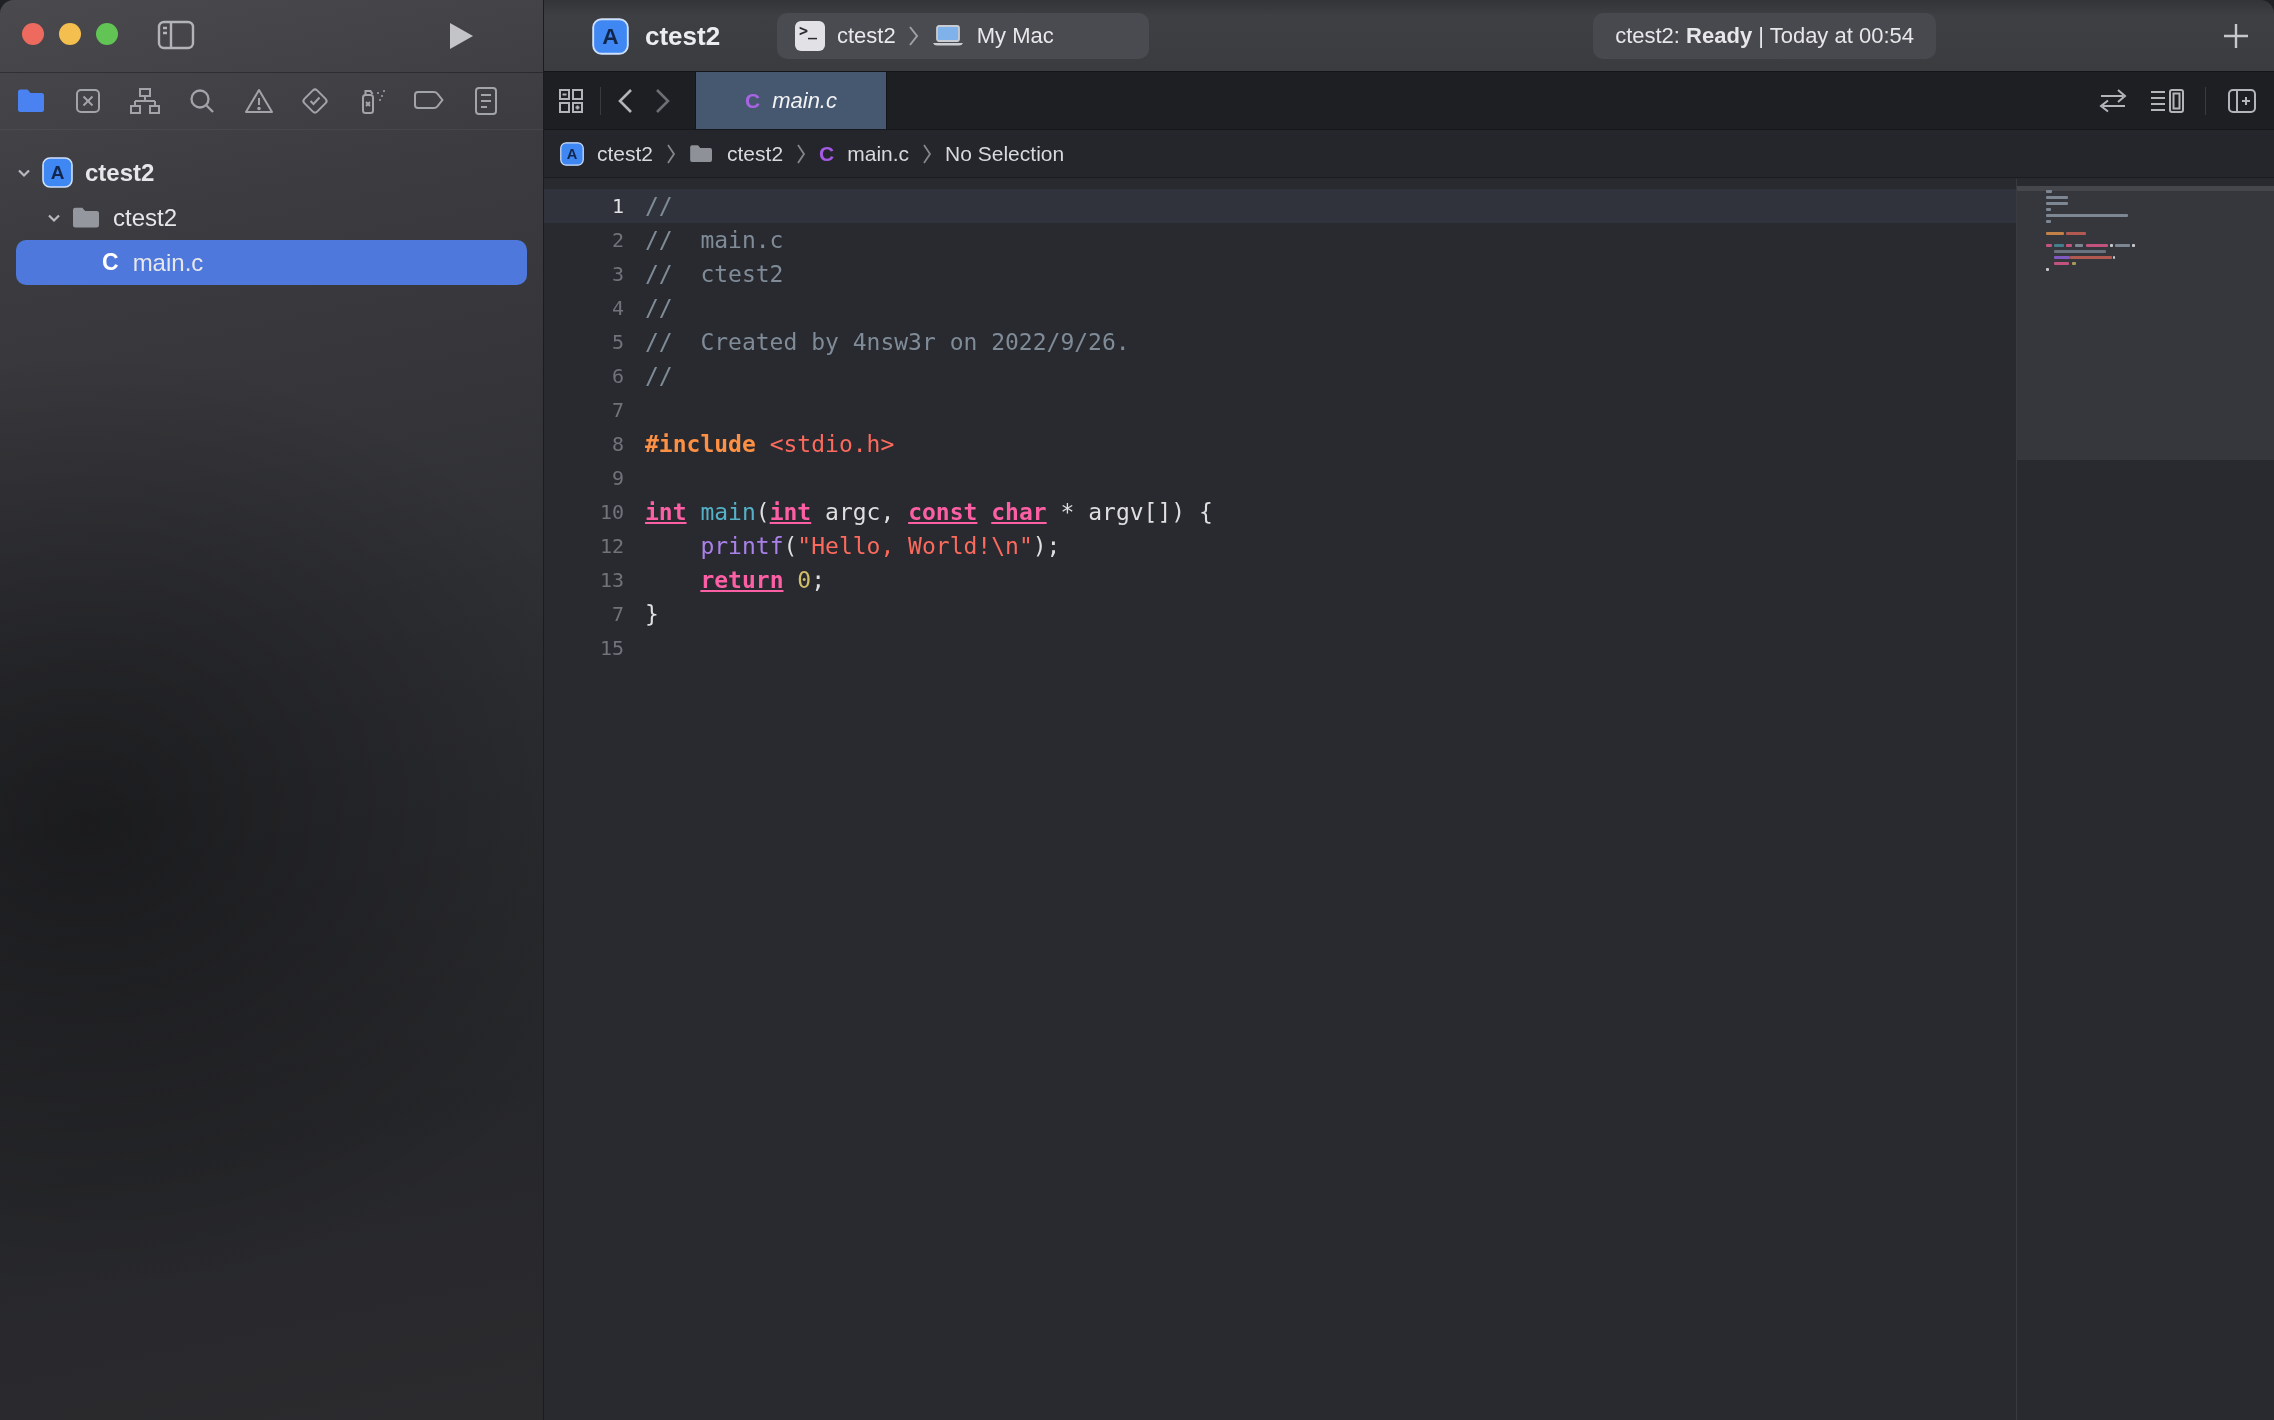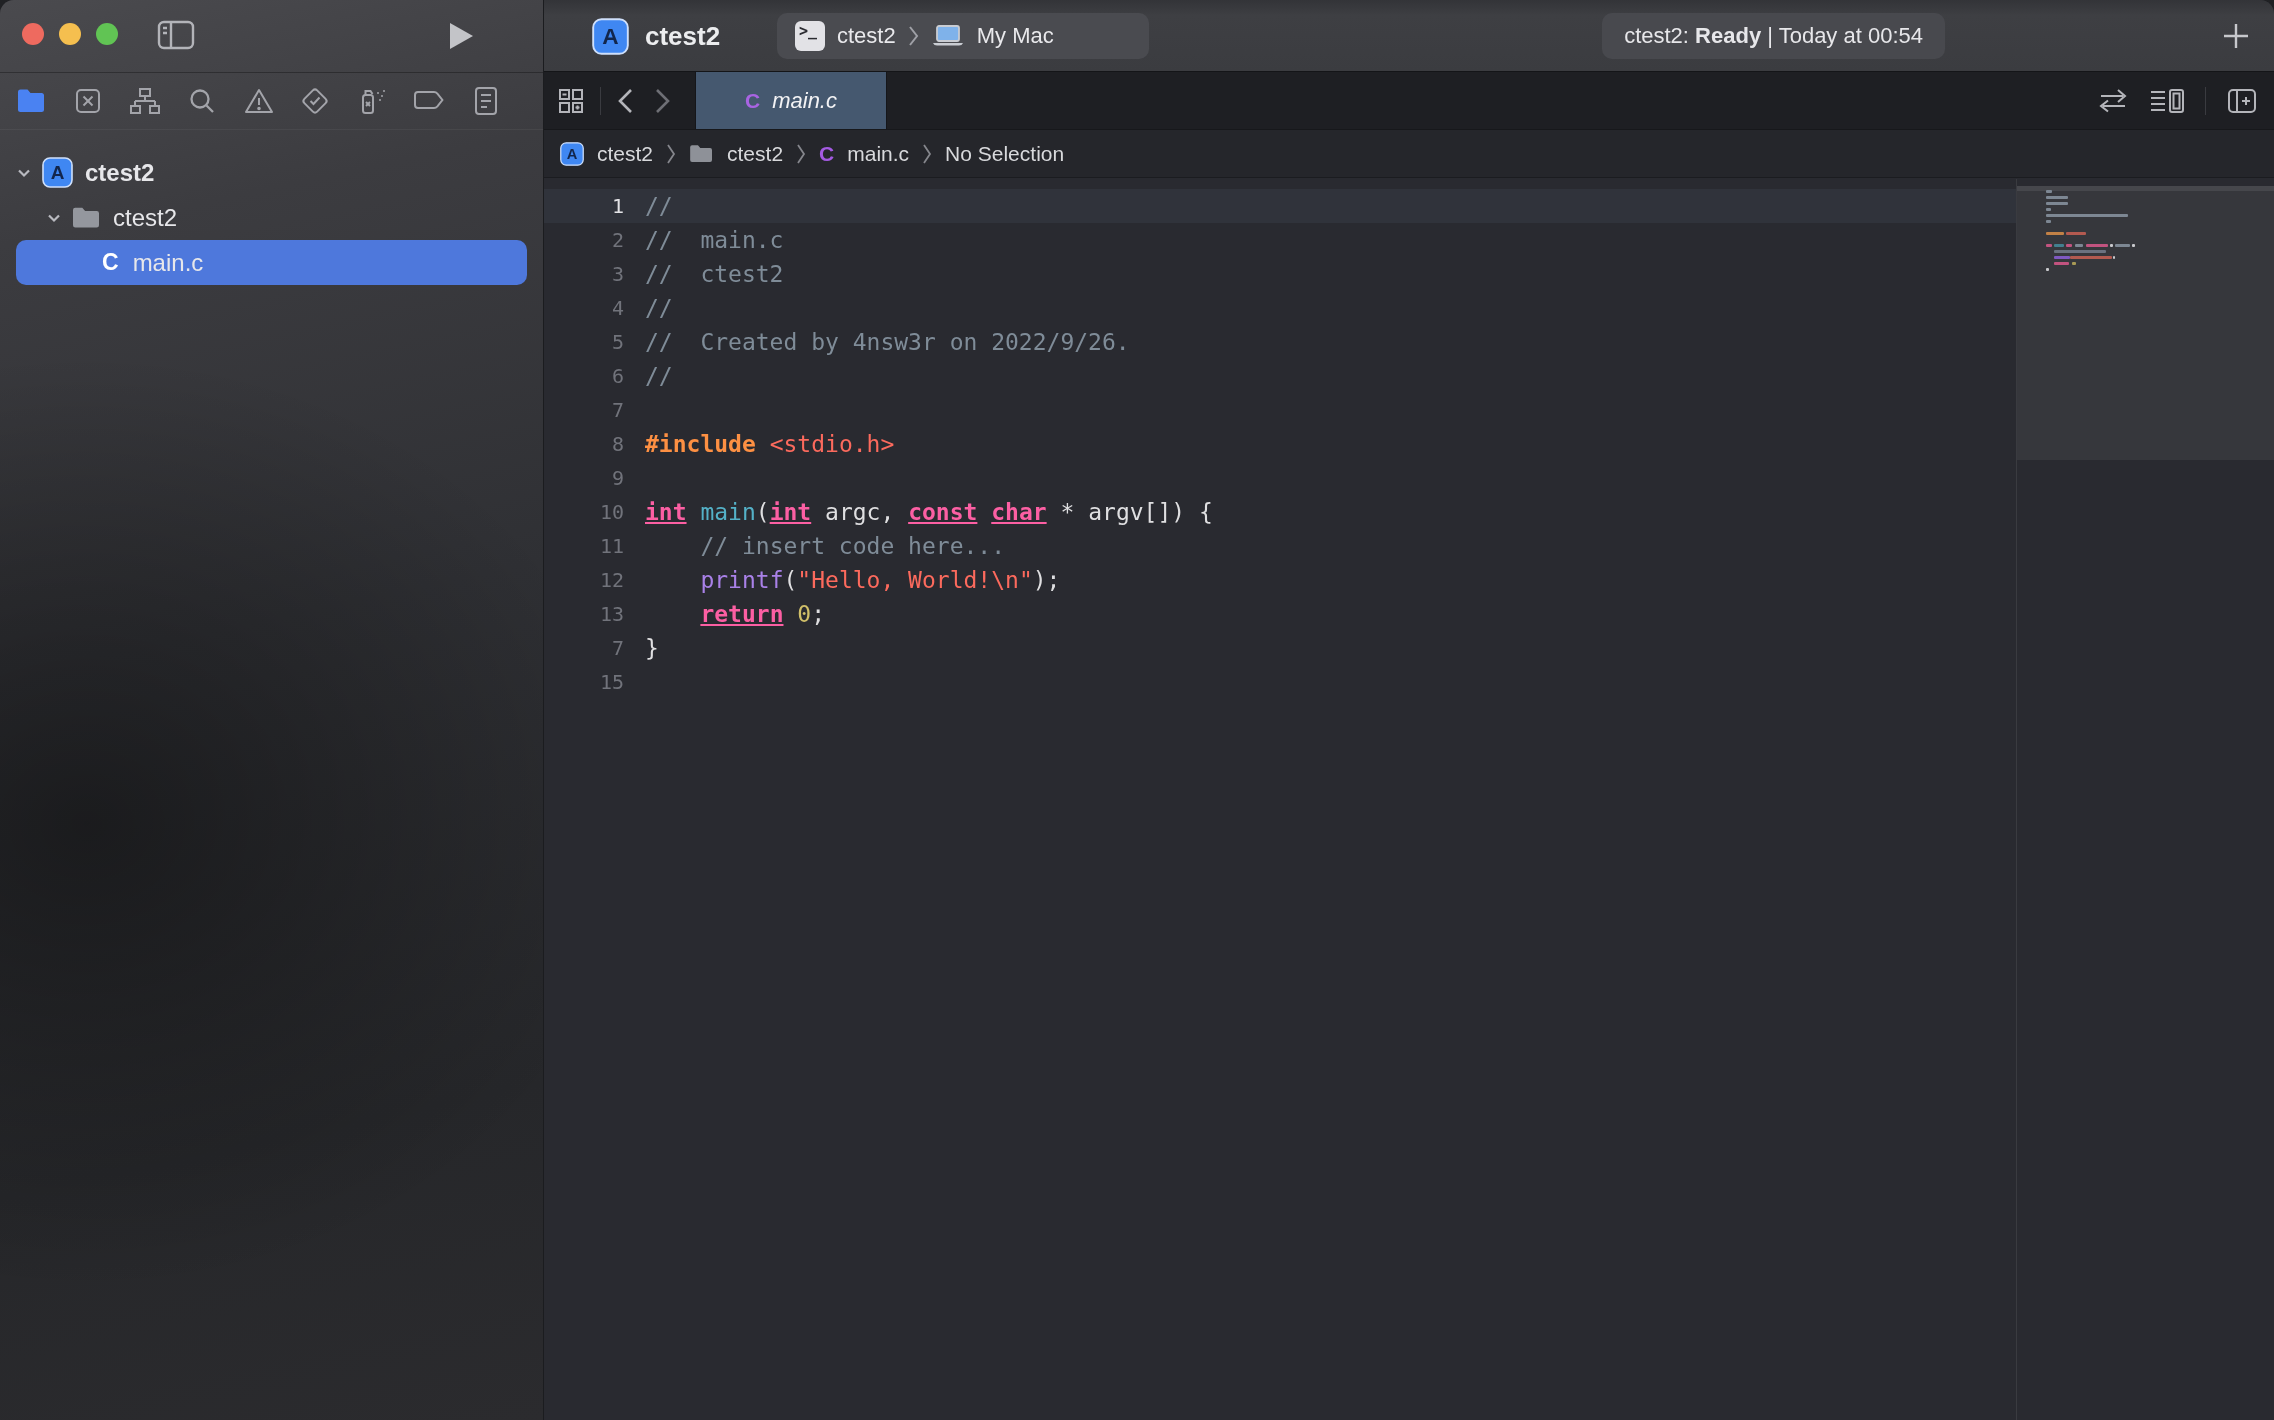--- a/index.html
+++ b/index.html
@@ -43,21 +43,21 @@
   .titlebar { position:relative; height:72px;
     background:linear-gradient(#333438 0%, #3e3f43 22%, #3b3c40 100%);
     border-bottom:1px solid #141518; }
   .title-cluster { position:absolute; left:48px; top:0; height:72px; display:flex; align-items:center; gap:16px; }
   .window-title { font-size:26px; font-weight:700; color:#ecedef; }
   .scheme-pill { position:absolute; left:233px; top:13px; height:46px; min-width:372px; border-radius:10px;
     background:#4a4b50; display:flex; align-items:center; gap:12px; padding:0 18px; color:#e9e9ec; font-size:22px; }
   .terminal-chip { width:30px; height:30px; border-radius:6px; background:#e2e2e6; position:relative; flex:0 0 auto; }
   .terminal-chip span { position:absolute; left:4px; top:1px; color:#2a2b30; font-size:15px; font-weight:700; font-family:"DejaVu Sans Mono", monospace; }
   .crumb-chev { color:#9fa0a6; }
-  .status-pill { position:absolute; right:329px; top:13px; height:46px; border-radius:10px; background:#48494e;
+  .status-pill { position:absolute; right:338px; top:13px; height:46px; border-radius:10px; background:#48494e;
     display:flex; align-items:center; padding:0 22px; color:#e7e7ea; font-size:22px; white-space:pre; }
   .status-pill b { font-weight:700; }
   .plus-btn { position:absolute; right:22px; top:20px; width:32px; height:32px; }
 
   .tabbar { position:relative; height:58px; background:#1e1f23; border-bottom:1px solid #17181b;
             display:flex; align-items:stretch; }
   .tab-controls { display:flex; align-items:center; gap:14px; padding:0 14px 0 12px; }
   .tc-divider { width:1px; height:28px; background:#3a3b40; }
   .tab { width:192px; margin-left:8px; background:var(--c-tab); display:flex; align-items:center; justify-content:center;
          gap:12px; font-size:22px; color:#f3f3f5; border-left:1px solid #15161a; border-right:1px solid #15161a; }
@@ -394,24 +394,20 @@
             <span class="ln">8</span>
             <span class="ct"><span class="tk-dir">#include</span><span class="tk-pl"> </span><span class="tk-str">&lt;stdio.h&gt;</span></span>
           </div>
           <div class="code-line">
             <span class="ln">9</span>
             <span class="ct"></span>
           </div>
           <div class="code-line">
             <span class="ln">10</span>
             <span class="ct"><span class="tk-kw">int</span><span class="tk-pl"> </span><span class="tk-fn">main</span><span class="tk-pl">(</span><span class="tk-kw">int</span><span class="tk-pl"> argc, </span><span class="tk-kw">const</span><span class="tk-pl"> </span><span class="tk-kw">char</span><span class="tk-pl"> * argv[]) {</span></span>
-          </div>
-          <div class="code-line">
-            <span class="ln">11</span>
-            <span class="ct"><span class="tk-pl">    </span><span class="tk-cm">// insert code here...</span></span>
           </div>
           <div class="code-line">
             <span class="ln">12</span>
             <span class="ct"><span class="tk-pl">    </span><span class="tk-call">printf</span><span class="tk-pl">(</span><span class="tk-str">"Hello, World!\n"</span><span class="tk-pl">);</span></span>
           </div>
           <div class="code-line">
             <span class="ln">13</span>
             <span class="ct"><span class="tk-pl">    </span><span class="tk-kw">return</span><span class="tk-pl"> </span><span class="tk-num">0</span><span class="tk-pl">;</span></span>
           </div>
           <div class="code-line">

